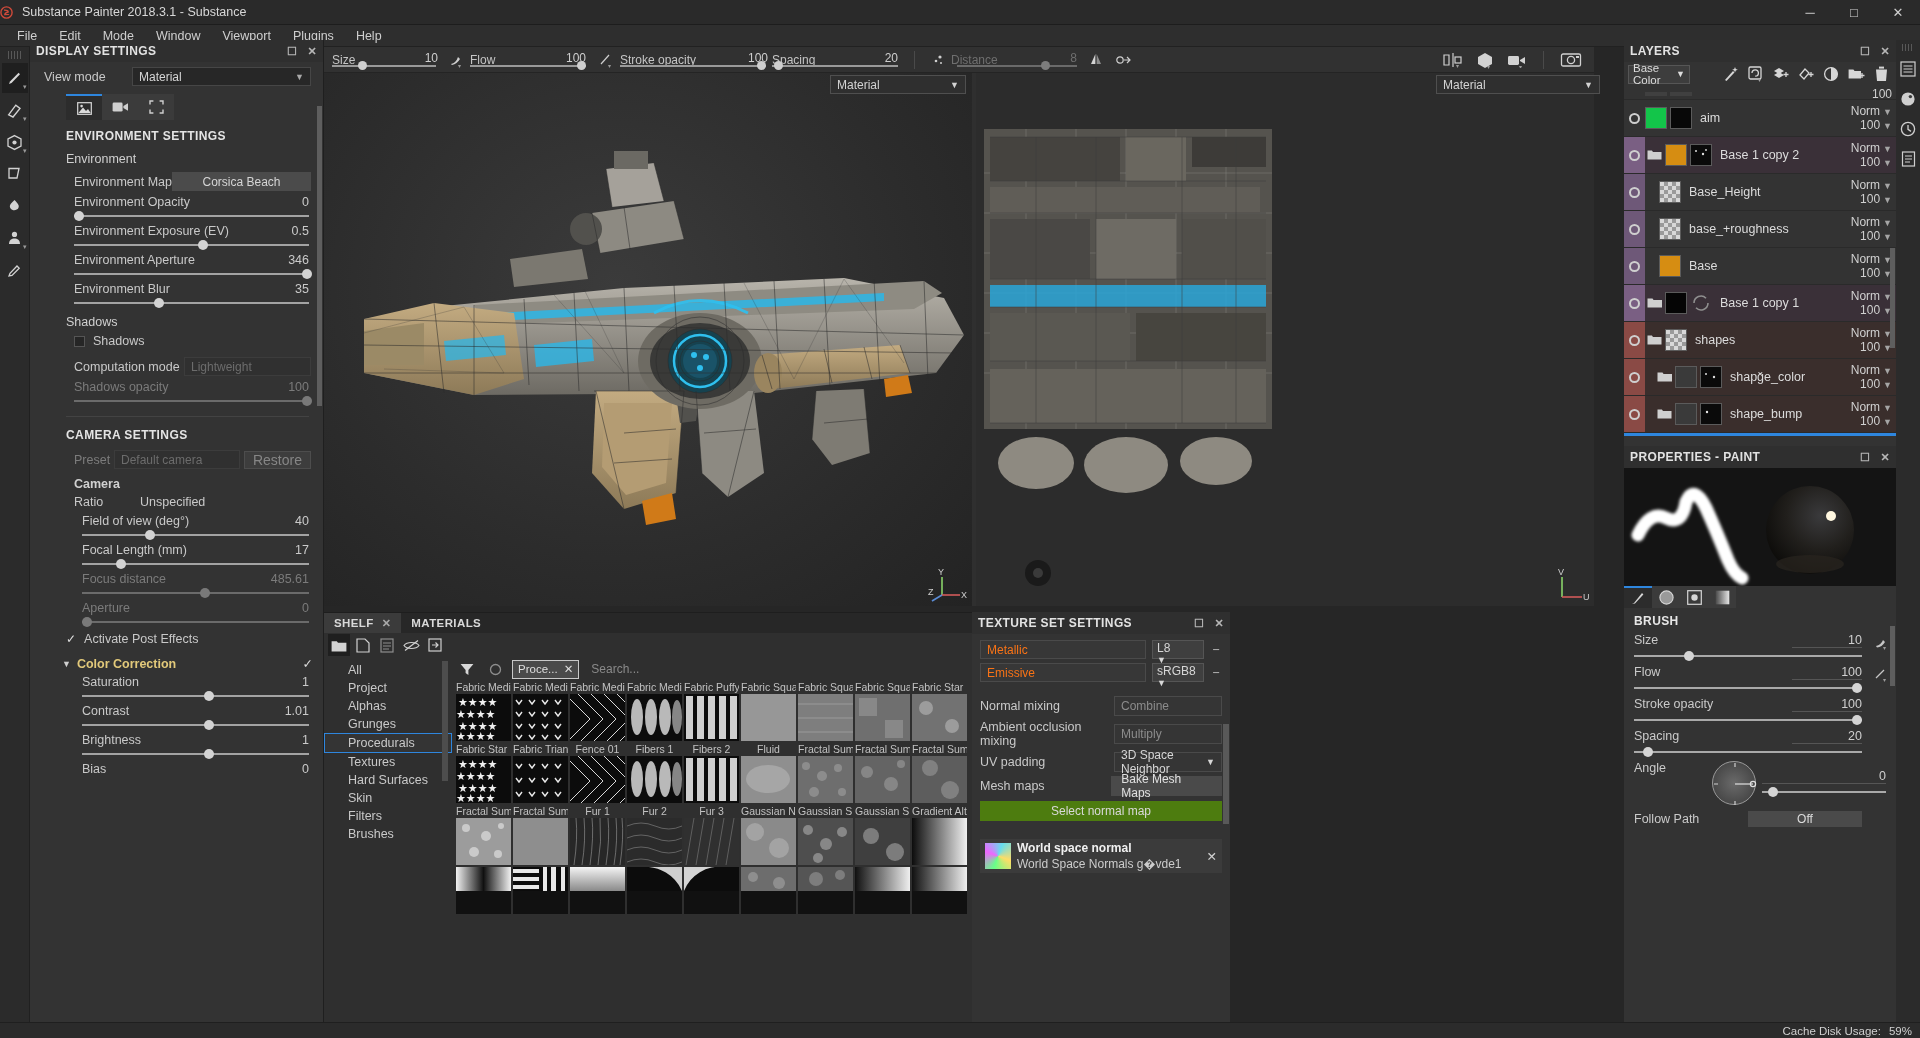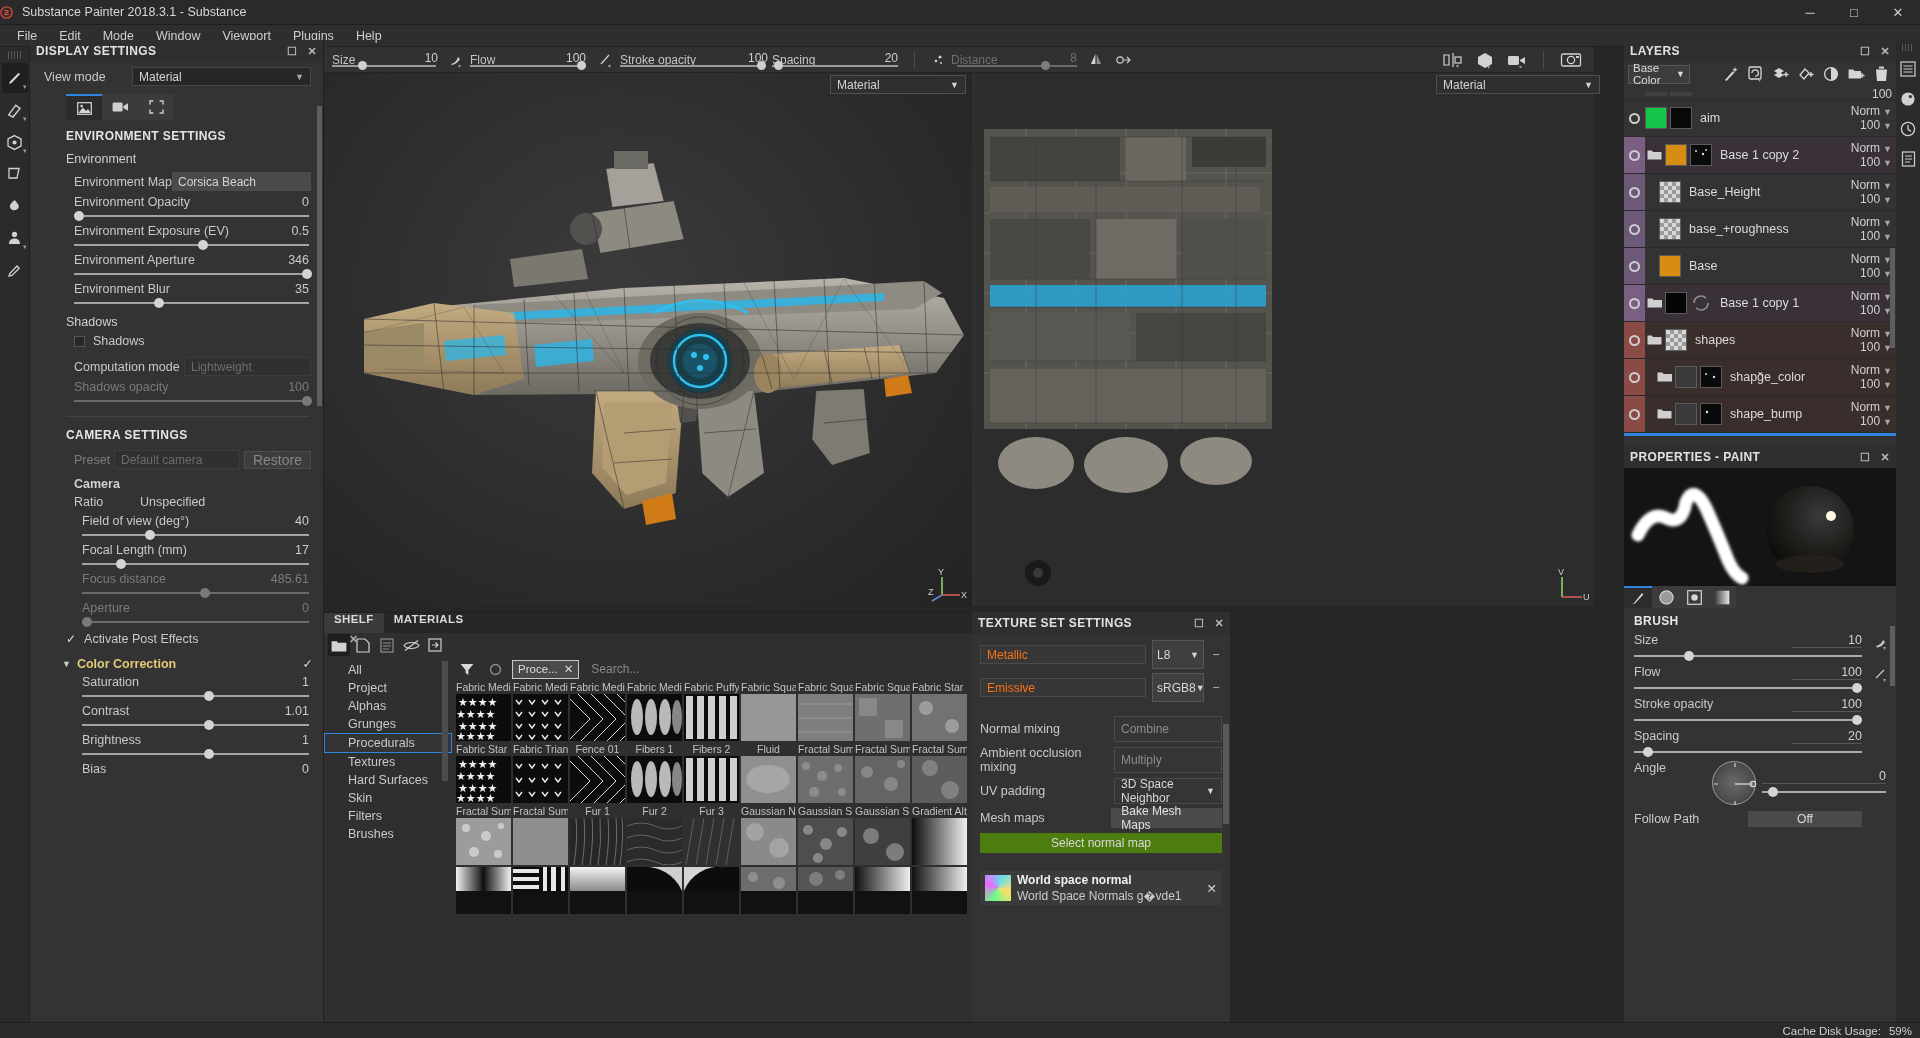--- a/index.html
+++ b/index.html
@@ -77,21 +77,21 @@
   .ld-lab { font-size: 12.5px; color: #c9c9c9; }
   .ld-lab.dim { color: #7c7c7c; }
   .combo {
     flex: 1; height: 19px; background: #272727; border: 1px solid #464646;
     color: #d5d5d5; font-size: 12px; display: flex; align-items: center;
     padding: 0 6px; position: relative;
   }
   .combo .cv { flex:1; }
   .combo .carrow { font-size: 9px; color: #a9a9a9; }
   .combo.dim { color:#6c6c6c; background:#303030; border-color:#3c3c3c;}
-  .combo.center .cv { text-align:left; }
+  .combo.center .cv { text-align:center; }
   .combo.flat { border:none; background:#4b4b4b; }
 
   .ld-tabs { display:flex; margin: 6px 0 0 36px; }
   .ld-tab { width: 36px; height: 26px; display:flex; align-items:center; justify-content:center;
             background:#3b3b3b; color:#cfcfcf; }
   .ld-tab.sel { background:#2c2c2c; border-top: 2px solid #2e86de; }
   .section-title { font-size: 12px; font-weight:bold; letter-spacing:.4px; color:#e4e4e4;
                    padding: 9px 0 3px 36px; }
   .group-title { font-size:12.5px; color:#d0d0d0; padding: 6px 0 1px 36px; }
   .group-title.b { font-weight: bold; }
@@ -127,21 +127,21 @@
            background:#2c2c2c; }
   .vp-combo { position:absolute; width:136px; height:19px; background:#2f2f2f;
               border:1px solid #4f4f4f; color:#d3d3d3; font-size:12px;
               display:flex; align-items:center; padding: 0 6px; }
 
   
   .shelf { position:absolute; left:324px; top:612px; width:686px; bottom:0; background:#2f2f2f;
            border-top:1px solid #1e1e1e; }
   .shelf-tabs { height:20px; display:flex; background:#272727; }
   .sh-tab { display:flex; align-items:center; gap:8px; padding: 0 10px; font-size:11.5px;
-            font-weight:bold; letter-spacing:.4px; color:#d9d9d9;flex-direction:column; }
+            font-weight:bold; letter-spacing:.4px; color:#d9d9d9; }
   .sh-tab.active { background:#3b3b3b; }
   .sh-tab .x { color:#a8a8a8; font-size:11px; }
   .shelf-toolbar { height:24px; display:flex; align-items:center; padding-left:4px; gap:2px;
                    background:#2f2f2f; }
   .sh-ic { width:22px; height:22px; display:flex; align-items:center; justify-content:center;
            color:#cacaca; }
   .sh-ic.sel { background:#1f1f1f; }
   .shelf-main { display:flex; position:absolute; top:44px; left:0; right:0; bottom:0; }
   .shelf-cats { width:128px; background:#2f2f2f; padding-top:4px; position:relative;}
   .cat { padding: 2px 0 2px 24px; font-size:12.5px; color:#c9c9c9; }
@@ -162,27 +162,27 @@
   .thumb-img { width:55px; height:47px; background:#111; }
   .grid-toggle { position:absolute; right:6px; top:2px; color:#cfcfcf; }
   .shelf-vscroll { position:absolute; right:1px; top:30px; width:6px; height:70px; background:#565656;}
 
   
   .tss { position:absolute; left:972px; top:612px; width:258px; bottom:0; background:#333; }
   .tss-body { position:absolute; top:22px; left:0; right:0; bottom:0; overflow:hidden; padding-top:4px;}
   .tss-row { display:flex; align-items:center; gap:6px; padding: 2px 8px; }
   .tss-input { flex:1; height:19px; background:#373737; border:1px solid #4a4a4a; color:#f97316;
                font-size:12px; display:flex; align-items:center; padding:0 6px;}
-  .tss-mini { width:52px; height:29px; background:#3f3f3f; border:1px solid #555; font-size:12px;
-              color:#d7d7d7; display:flex; align-items:center; justify-content:space-between;
-              padding: 0 4px;}
+  .tss-mini { width:52px; height:19px; background:#3f3f3f; border:1px solid #555; font-size:12px;
+              color:#d7d7d7; display:flex; align-items:flex-start; justify-content:space-between;
+              padding: 0 4px; flex-direction: column;}
   .tss-minus { color:#bdbdbd; width:12px; text-align:center;}
   .tss-lab { font-size:12.5px; color:#c9c9c9; width:128px; }
   .tss-field { flex:1; height:20px; background:#353535; border:1px solid #4a4a4a;
-               font-size:12px; color:#8c8c8c; display:flex; align-items:center; padding:12px 6px;}
+               font-size:12px; color:#8c8c8c; display:flex; align-items:center; padding:0 6px;}
   .tss-field.act { color:#d7d7d7; }
   .tss-btn { height:20px; background:#4a4a4a; color:#e0e0e0; font-size:12px; display:flex;
              align-items:center; justify-content:center; padding:0 10px; }
   .tss-wide { margin: 3px 8px; height:20px; background:#4d7c0f; color:#d9d9d9; font-size:12px;
               display:flex; align-items:center; justify-content:center;}
   .tss-map { margin: 18px 8px; height:34px; background:#3b3b3b; display:flex; align-items:center;
              gap:6px; padding: 0 5px; }
   .tss-thumb { width:26px; height:26px; background:
       conic-gradient(from 20deg,#6de,#fd6,#6f8,#e6f,#6de); }
   .tss-map-txt { display:flex; flex-direction:column; }

